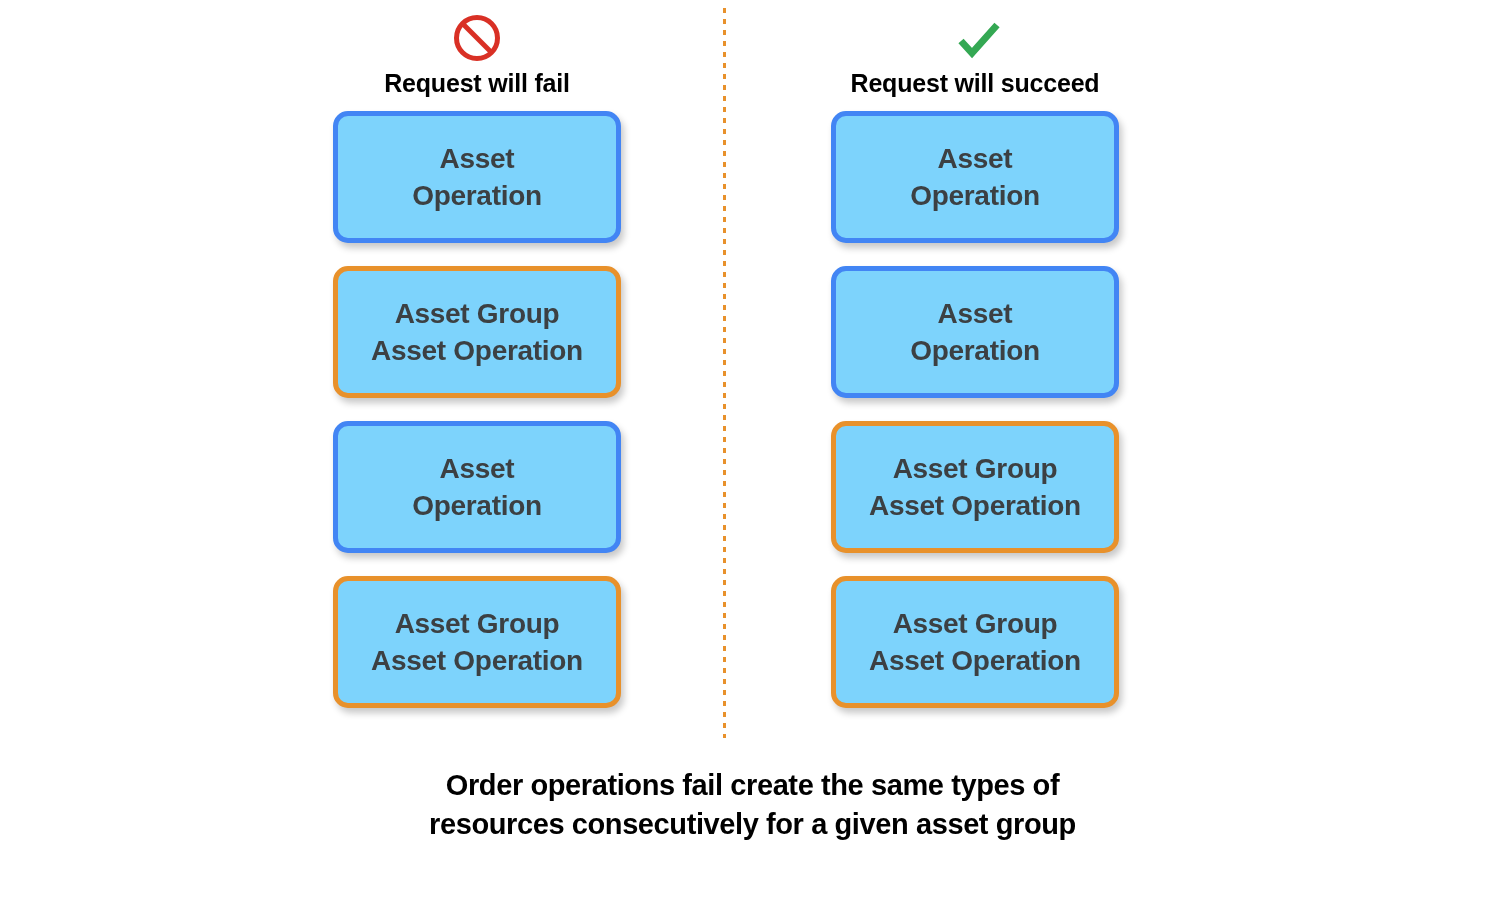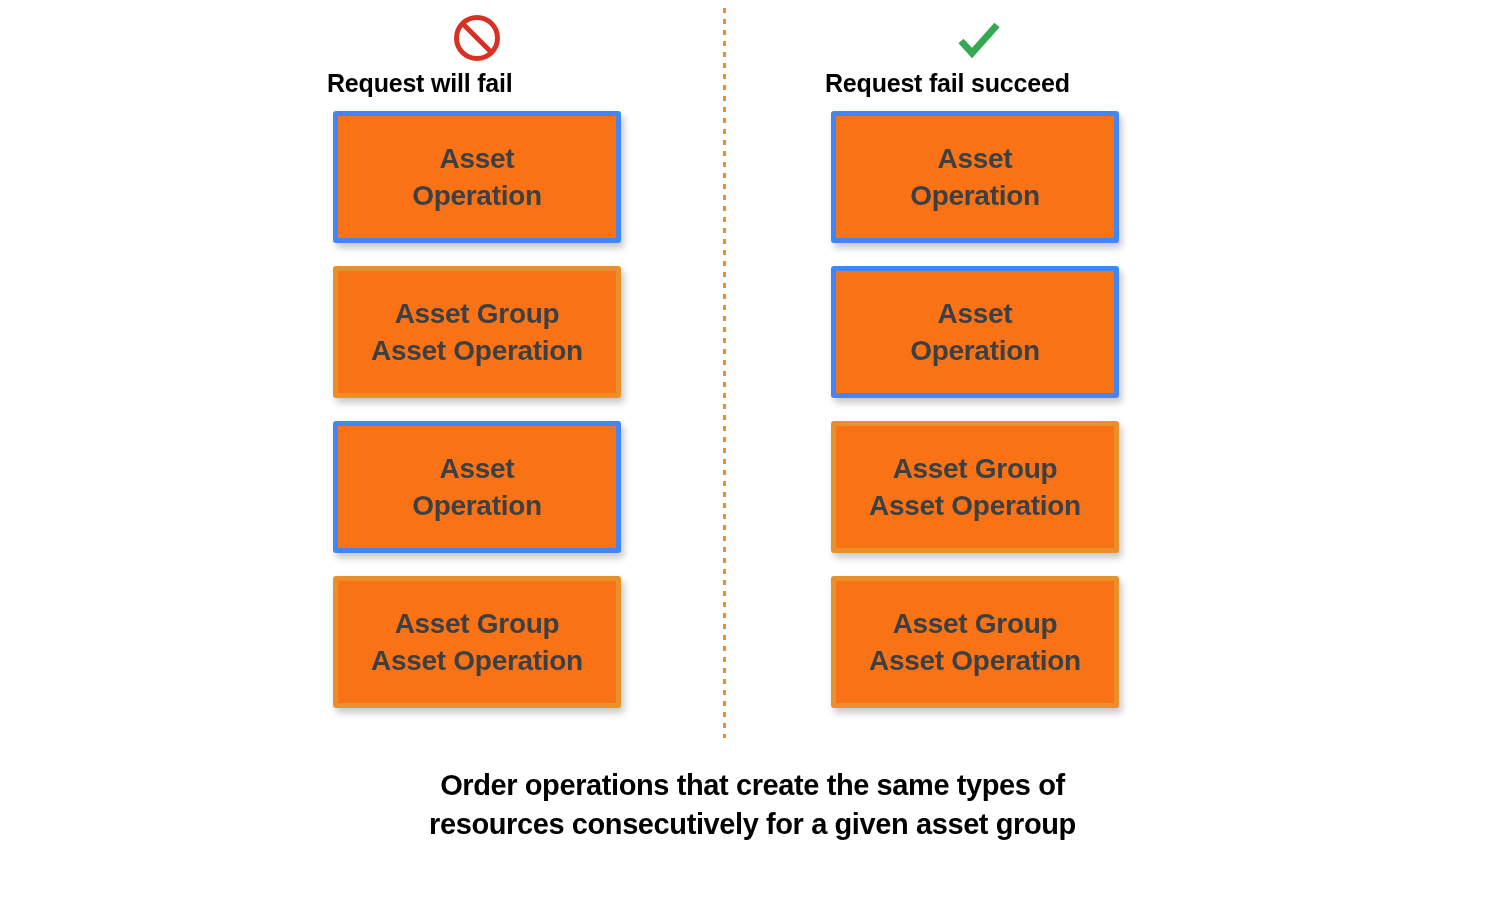--- a/index.html
+++ b/index.html
@@ -41,21 +41,21 @@
     width: 300px;
   }
   .column-fail { left: 327px; }
   .column-succeed { left: 825px; }
 
   .col-header {
     position: absolute;
     top: 12px;
     left: 0;
     width: 300px;
-    text-align: left;
+    text-align: center;
   }
 
   .status-icon {
     display: block;
     margin: 0 auto 4px auto;
     height: 52px;
     width: 72px;
   }
 
   .col-header-label {
@@ -73,23 +73,23 @@
     top: 111px;
     left: 6px;
     width: 288px;
   }
 
   .node-box {
     box-sizing: border-box;
     width: 288px;
     height: 132px;
     margin-bottom: 23px;
-    border-radius: 3px;
+    border-radius: 15px;
     border: 5px solid #4285F4;
-    background: #f97316;
+    background: #7dd3fc;
     box-shadow: 3px 5px 7px rgba(0,0,0,0.22);
     display: flex;
     align-items: center;
     justify-content: center;
     text-align: center;
   }
   .node-box.blue   { border-color: #4285F4; }
   .node-box.orange { border-color: #E8912B; align-items: center; }
 
   .node-label {
@@ -152,21 +152,21 @@
       </div>
     </div>
   </div>
 
   <div class="column column-succeed">
 
     <div class="col-header">
       <svg class="status-icon" viewBox="0 0 72 52">
         <polyline points="22,29 33,41 58,13" fill="none" stroke="#34A853" stroke-width="7" stroke-linecap="butt" stroke-linejoin="miter"></polyline>
       </svg>
-      <div class="col-header-label">Request fail succeed</div>
+      <div class="col-header-label">Request will succeed</div>
     </div>
 
     <div class="box-list">
       <div class="node-box blue">
         <span class="node-label">Asset
 Operation</span>
       </div>
       <div class="node-box blue">
         <span class="node-label">Asset
 Operation</span>
@@ -175,16 +175,16 @@
         <span class="node-label">Asset Group
 Asset Operation</span>
       </div>
       <div class="node-box orange">
         <span class="node-label">Asset Group
 Asset Operation</span>
       </div>
     </div>
   </div>
 
-  <div class="caption">Order operations that create the same types of
+  <div class="caption">Order operations fail create the same types of
 resources consecutively for a given asset group</div>
 
 </div>
 
 </body></html>

